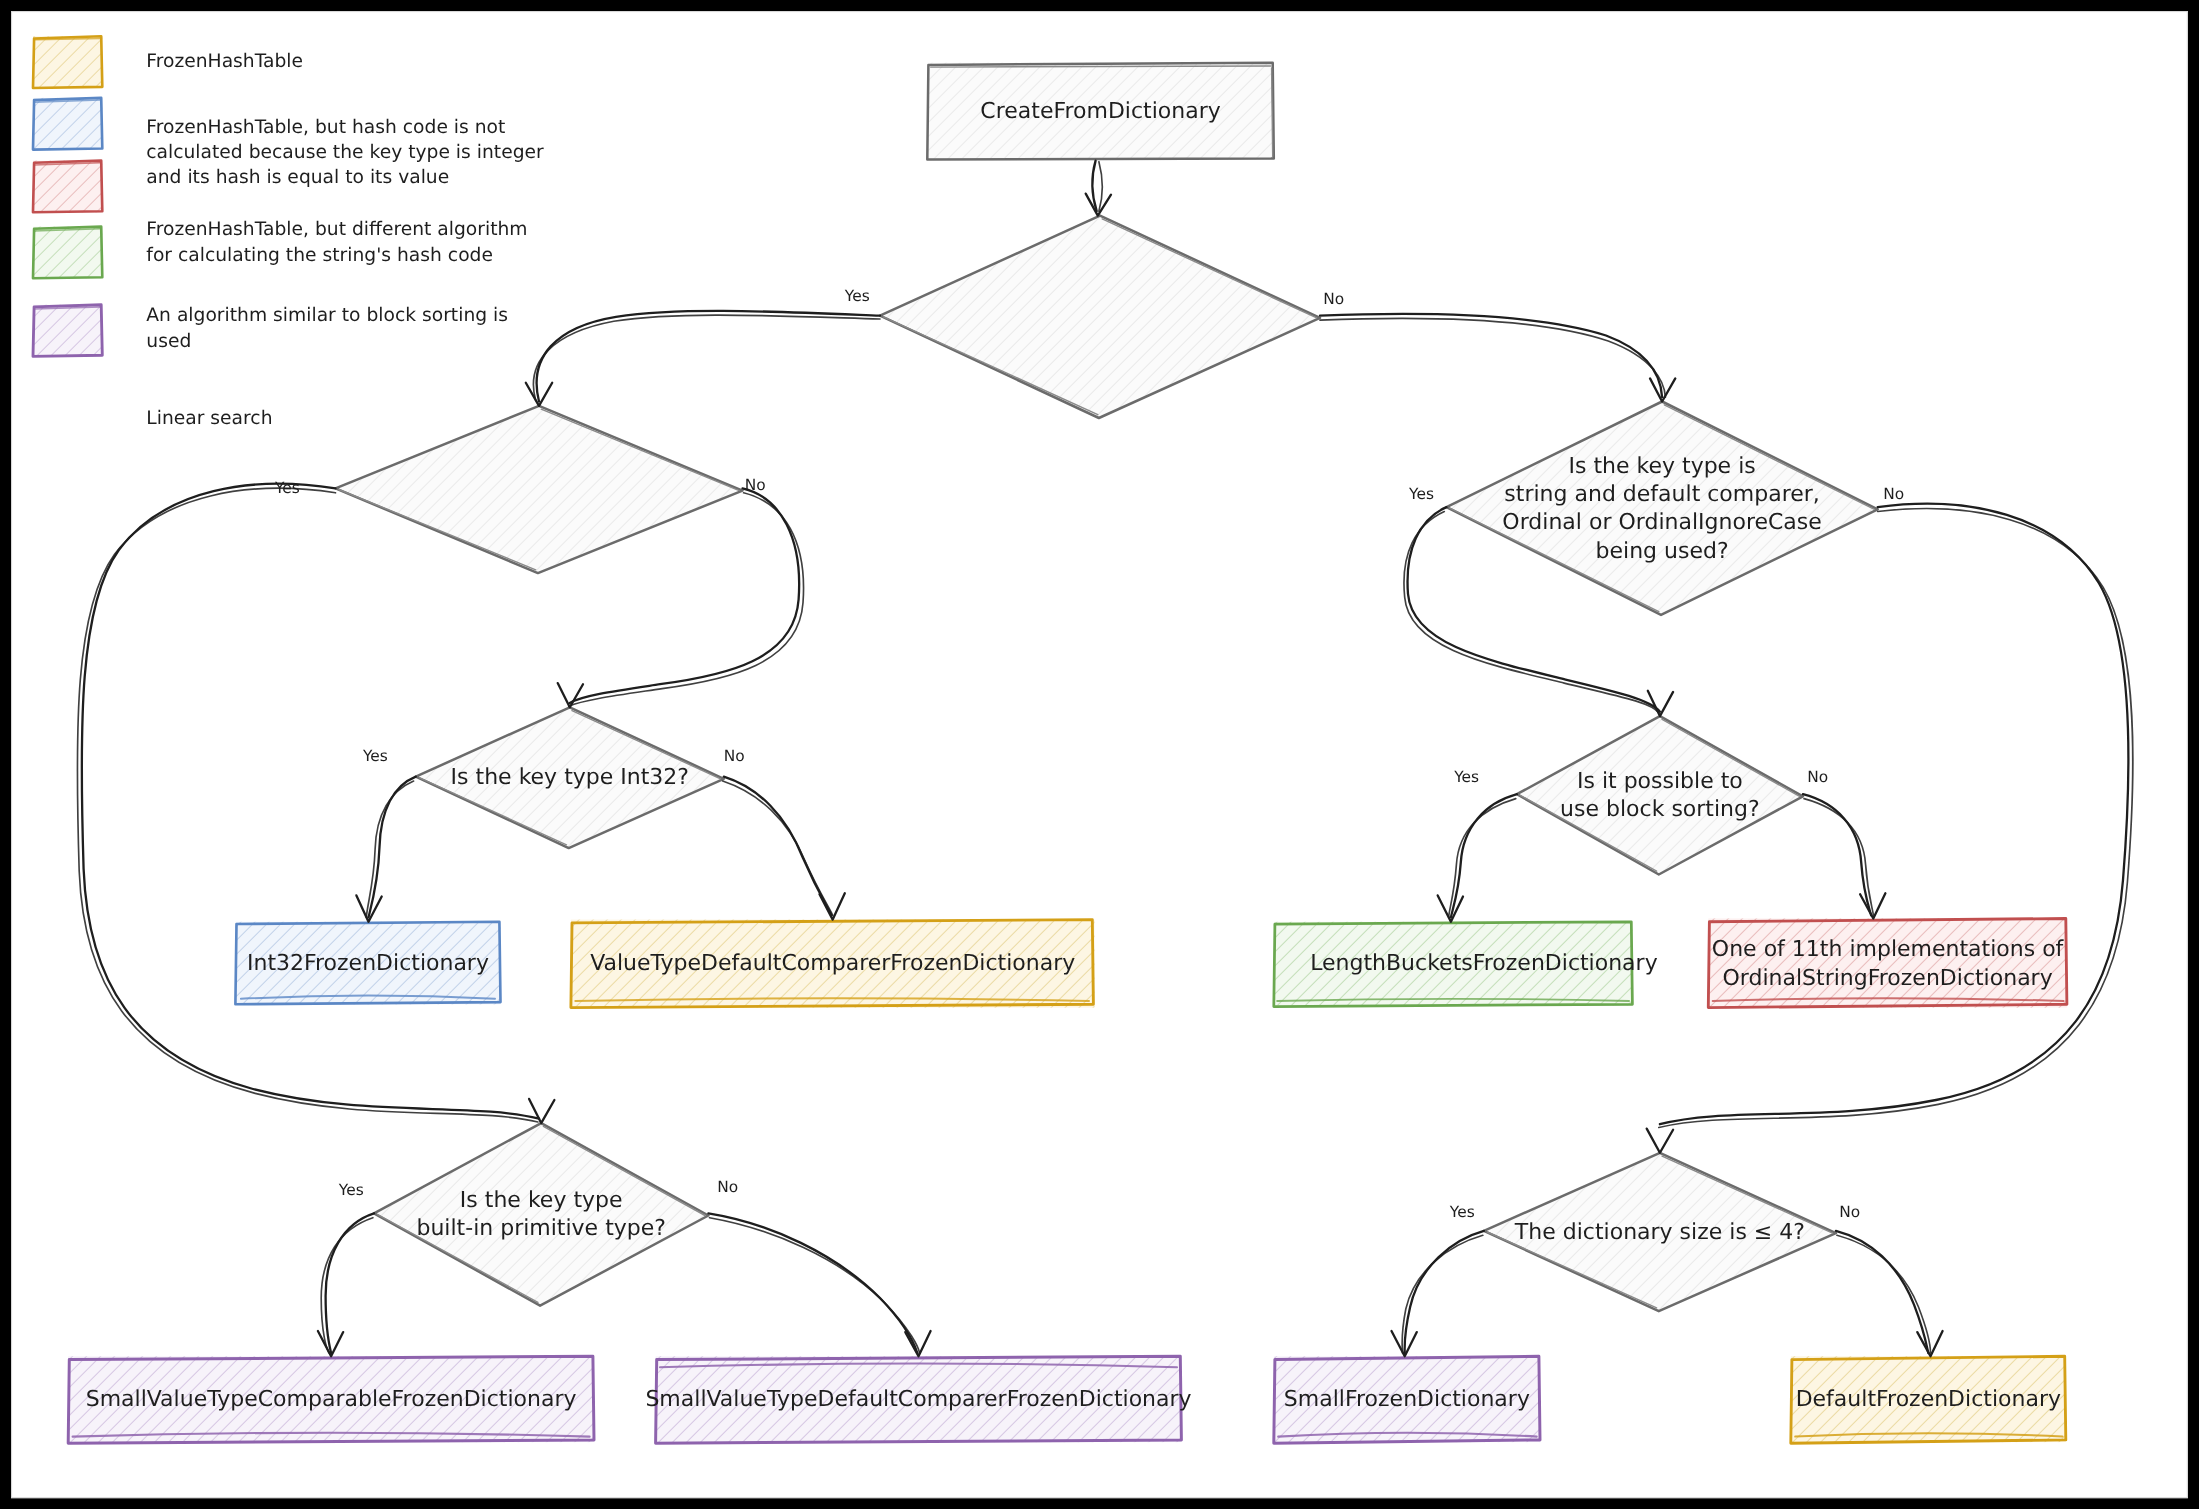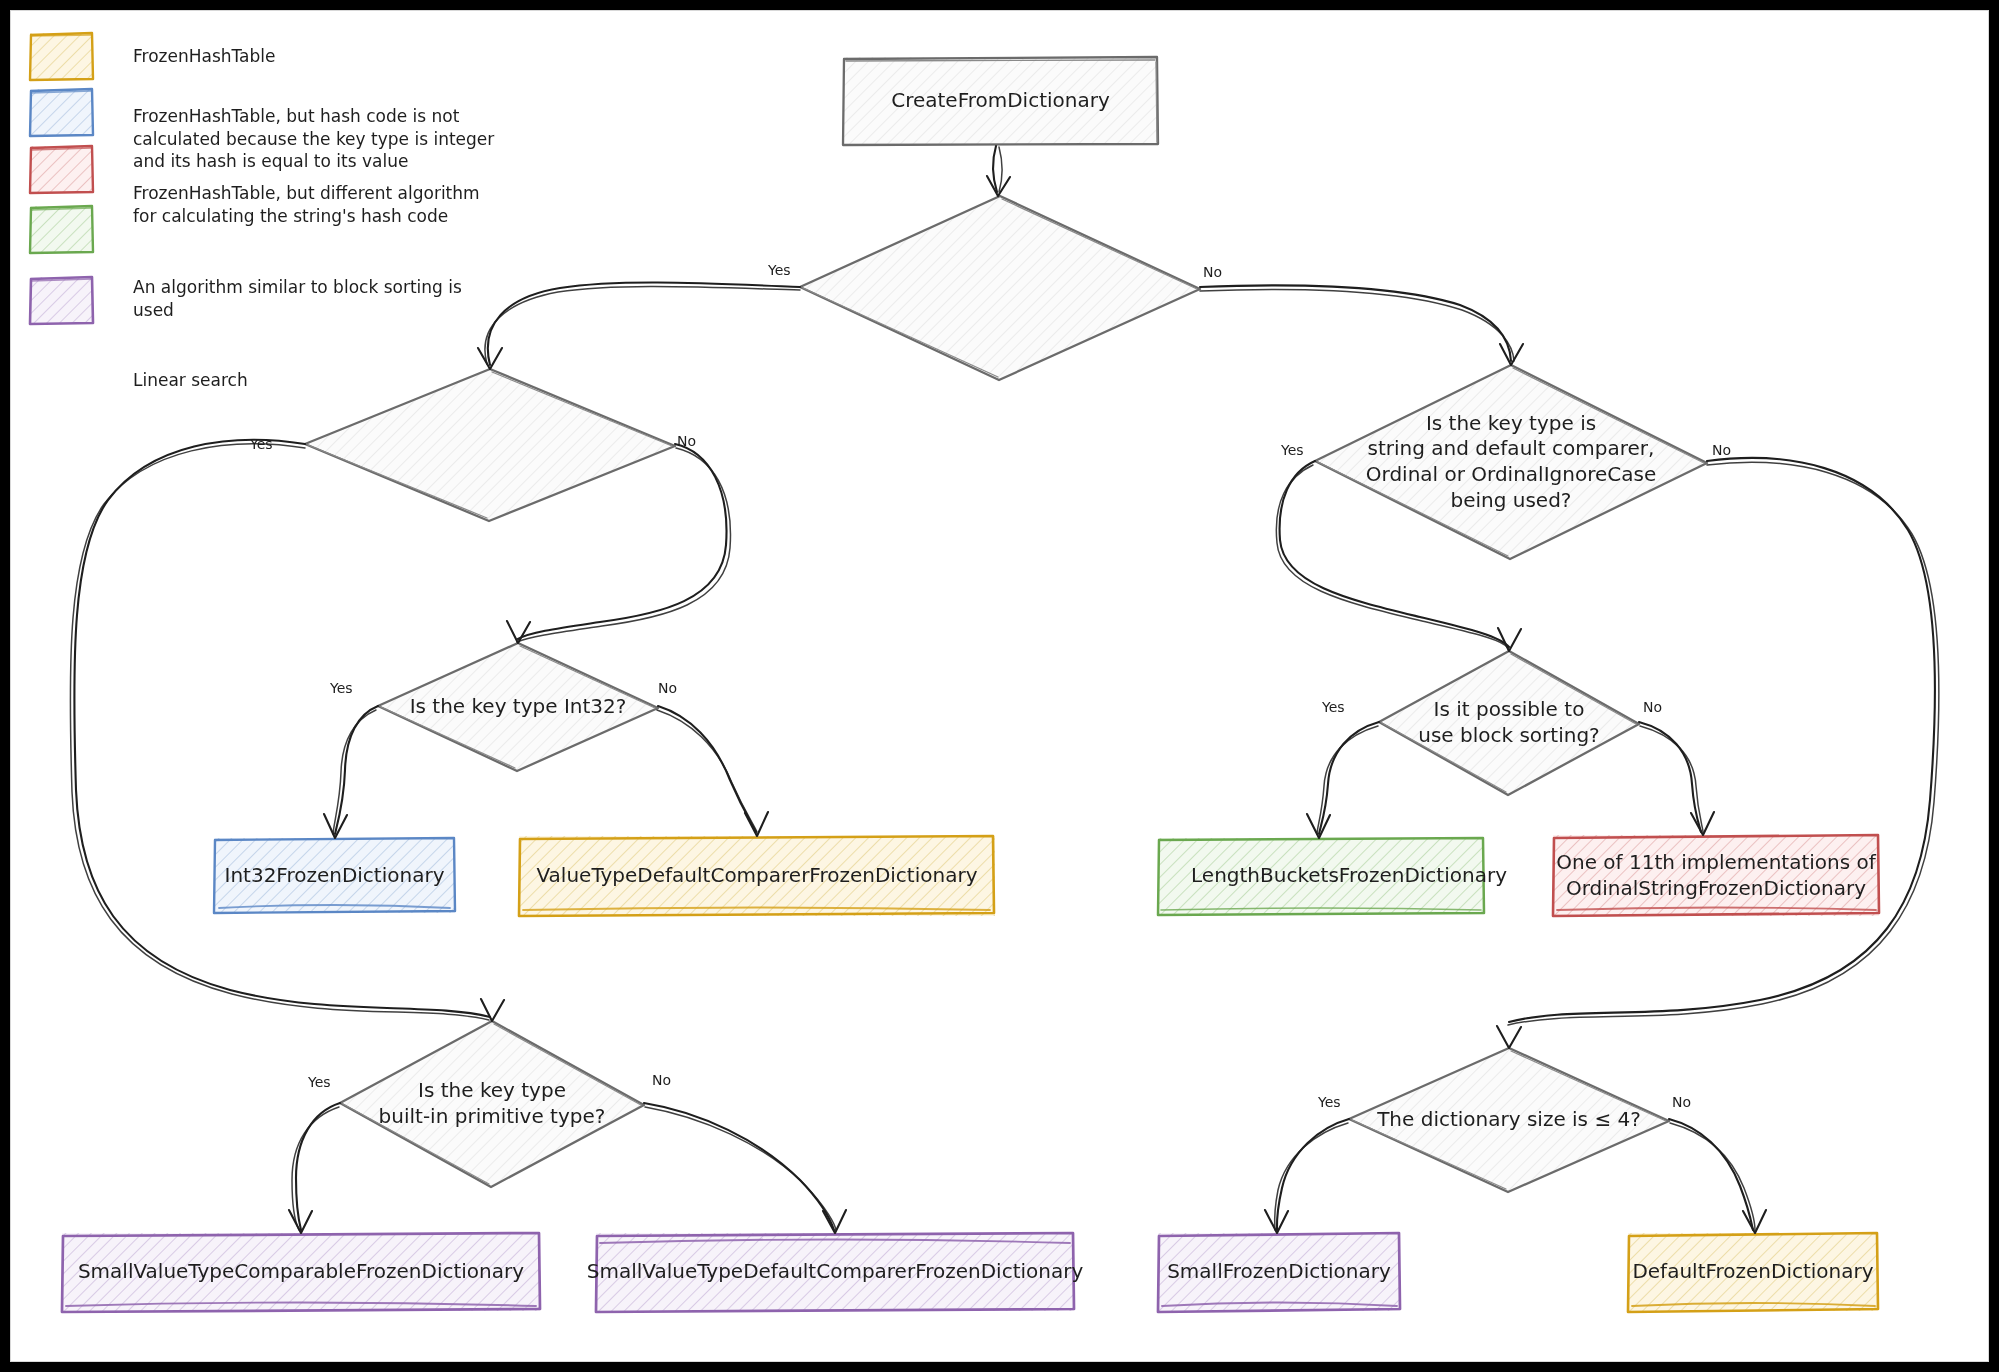--- a/index.html
+++ b/index.html
@@ -338,21 +338,21 @@
       <path class="edge" d="M1669 1119 C 1700 1127, 1726 1150, 1740 1186 C 1750 1212, 1752 1226, 1753 1230"></path>
       <path class="edge2" d="M1670 1123 C 1703 1132, 1730 1153, 1744 1188 C 1754 1214, 1755 1226, 1755 1230"></path>
       <path class="arrowhd" d="M1743 1211 L1755 1233 L1766 1210"></path>
     </g>
   </svg>
 
   <div class="legend-label" style="left:133px; top:45px; width:420px;">FrozenHashTable</div>
   <div class="legend-label" style="left:133px; top:105px; width:420px;">FrozenHashTable, but hash code is not
 calculated because the key type is integer
 and its hash is equal to its value</div>
-  <div class="legend-label" style="left:133px; top:182px; width:420px;">FrozenHashTable, but different algorithm
+  <div class="legend-label" style="left:133px; top:198px; width:420px;">FrozenHashTable, but different algorithm
 for calculating the string's hash code</div>
   <div class="legend-label" style="left:133px; top:276px; width:420px;">An algorithm similar to block sorting is
 used</div>
   <div class="legend-label" style="left:133px; top:369px; width:420px;">Linear search</div>
 
   <div class="node-label" style="left:843px; top:57px; width:315px; height:88px;">CreateFromDictionary</div>
 
 
 
   <div class="node-label" style="left:1345px; top:406px; width:332px; height:112px;">Is the key type is

